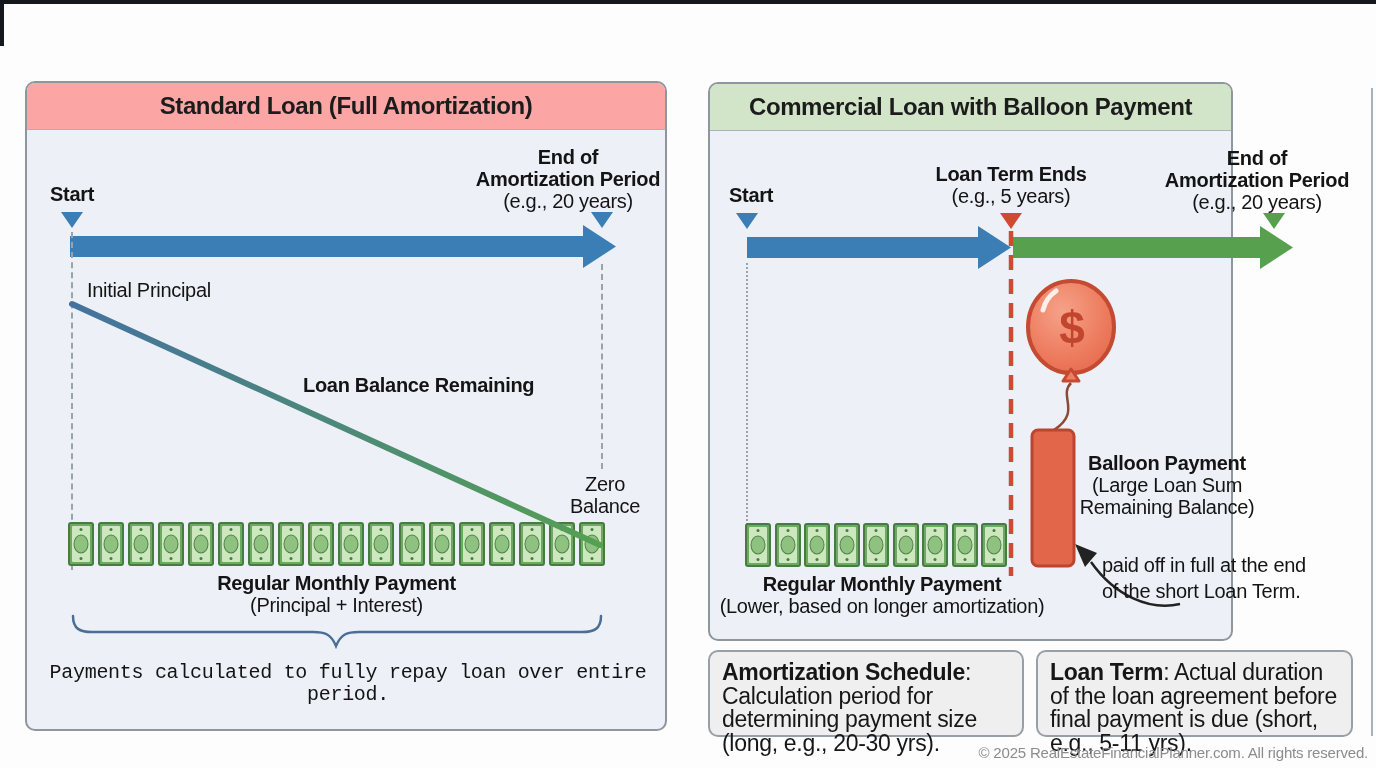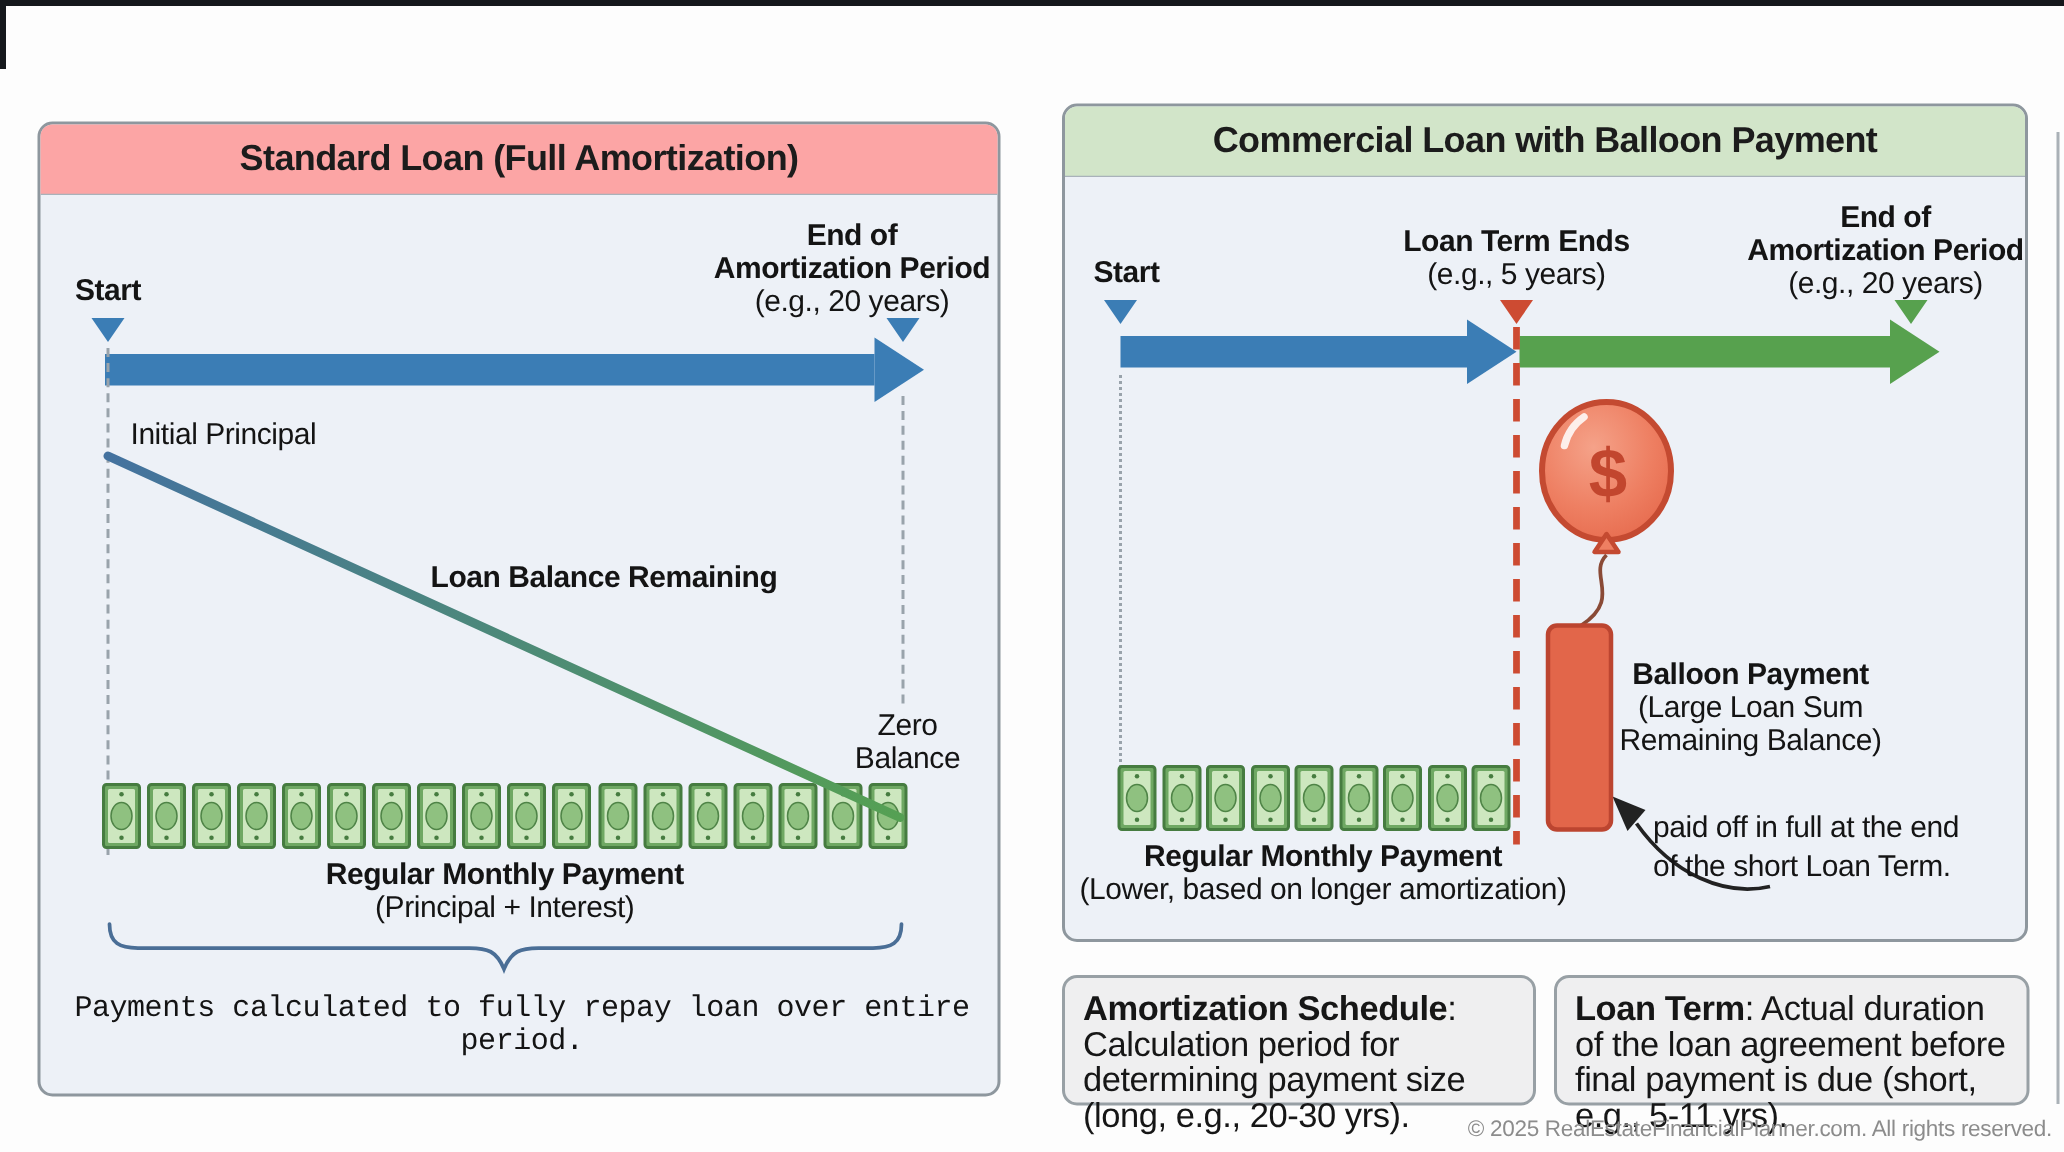--- a/index.html
+++ b/index.html
@@ -11,21 +11,21 @@
 
   .page-title{position:absolute;left:0;top:12px;width:1376px;text-align:center;
               font-size:37px;font-weight:700;letter-spacing:-.5px;color:#29435e;}
 
   .panel{position:absolute;background:#edf1f7;border:2px solid #8e979e;border-radius:10px;box-sizing:border-box;}
   .panel-header{position:absolute;left:0;top:0;width:100%;height:47px;border-radius:8px 8px 0 0;
                 border-bottom:1px solid #a9b2ba;box-sizing:border-box;
                 display:flex;align-items:center;justify-content:center;
                 font-size:24px;font-weight:700;letter-spacing:-.4px;color:#1c1c1c;}
   #left-panel{left:25px;top:81px;width:642px;height:650px;}
-  #right-panel{left:708px;top:69px;width:644px;height:559px;}
+  #right-panel{left:708px;top:82px;width:525px;height:559px;}
   #left-panel .panel-header{background:#fca5a5;}
   #right-panel .panel-header{background:#d2e5c9;}
 
   .lbl{position:absolute;font-size:20px;letter-spacing:-.3px;line-height:22px;white-space:nowrap;}
   .b{font-weight:700;}
   .ctr{text-align:center;white-space:normal;}
 
   .tri{position:absolute;width:0;height:0;border-left:11px solid transparent;border-right:11px solid transparent;}
   .tri-blue{border-top:16px solid #3b7db5;}
   .tri-red{border-top:16px solid #cd4b32;}
@@ -89,21 +89,21 @@
     <svg class="abs-svg" style="left:43px;top:217px;z-index:3;" width="534" height="250">
       <defs>
         <linearGradient id="balgrad" x1="0" y1="0" x2="1" y2="1">
           <stop offset="0" stop-color="#44729f"></stop>
           <stop offset="1" stop-color="#55a053"></stop>
         </linearGradient>
       </defs>
       <line x1="2" y1="4" x2="530" y2="245" stroke="url(#balgrad)" stroke-width="6" stroke-linecap="round"></line>
     </svg>
 
-    <div class="lbl b" style="left:260px;top:291px;">Loan Balance Remaining</div>
+    <div class="lbl b" style="left:276px;top:291px;">Loan Balance Remaining</div>
 
     <div class="lbl ctr" style="left:518px;top:390px;width:120px;">
       <div>Zero</div>
       <div>Balance</div>
     </div>
 
     <div class="bills-row" style="left:41px;top:439px;width:537px;">
         <div class="bill">
           <div class="inner"></div>
           <div class="oval"></div>

